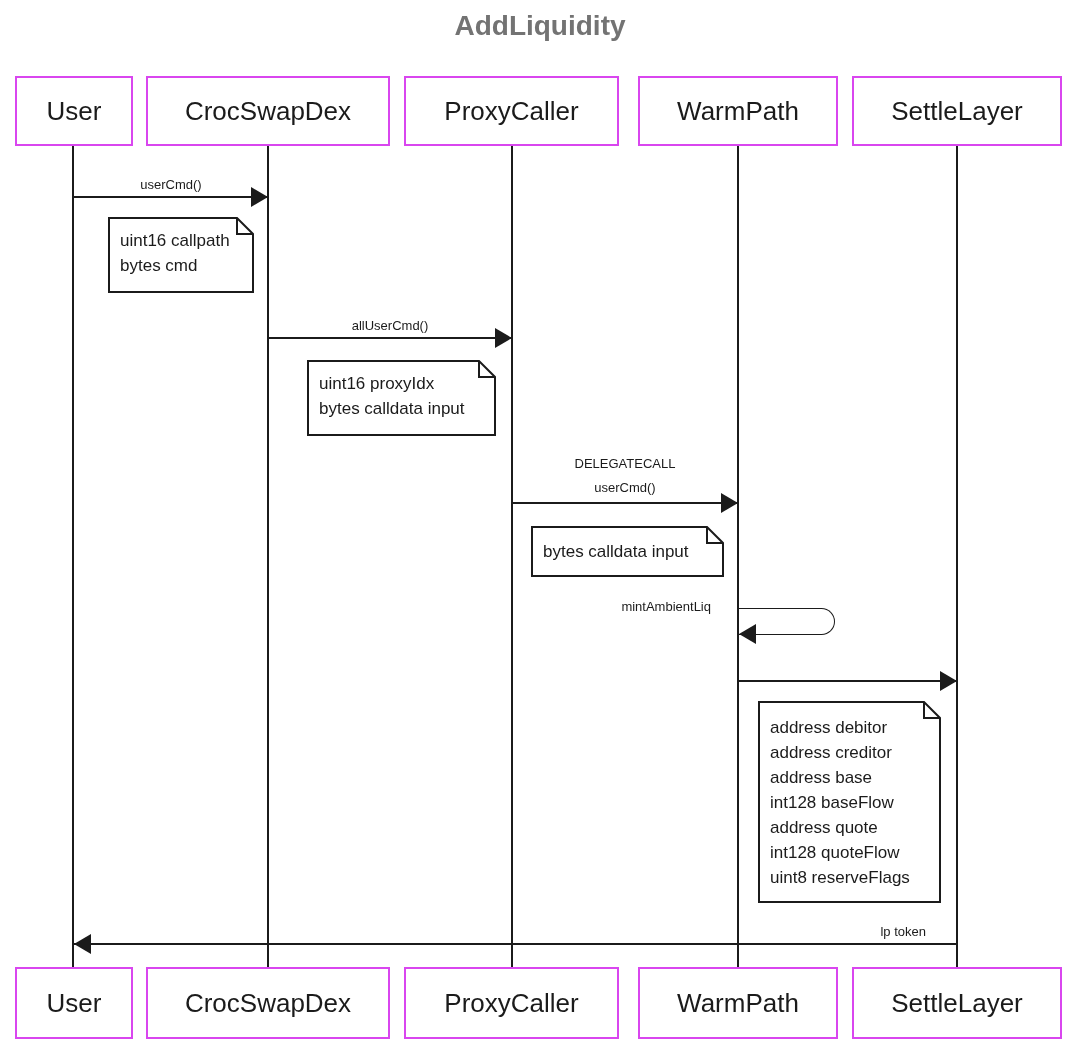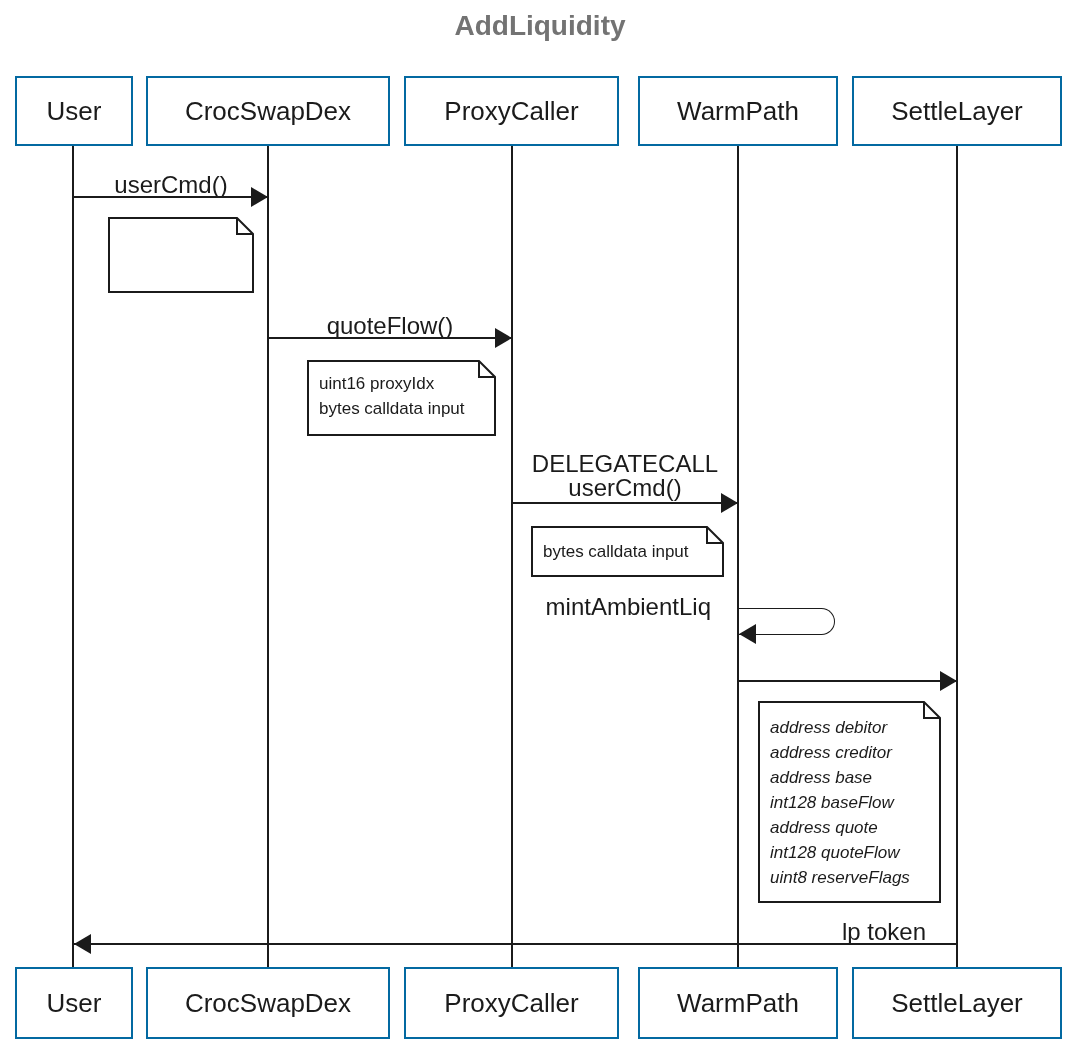--- a/index.html
+++ b/index.html
@@ -22,21 +22,21 @@
     left: 0;
     width: 100%;
     text-align: center;
     font-size: 28px;
     font-weight: bold;
     color: #737373;
   }
   .pbox {
     position: absolute;
     height: 70px;
-    border: 2px solid #0369a1;
+    border: 2px solid #d946ef;
     background: #ffffff;
     box-sizing: border-box;
     display: flex;
     align-items: center;
     justify-content: center;
     font-size: 26px;
     color: #1b1b1b;
   }
   .lifeline {
     position: absolute;
@@ -59,21 +59,21 @@
   .arrow-left {
     position: absolute;
     width: 0;
     height: 0;
     border-top: 10px solid transparent;
     border-bottom: 10px solid transparent;
     border-right: 17px solid #1b1b1b;
   }
   .msg-label {
     position: absolute;
-    font-size: 24px;
+    font-size: 13px;
     text-align: center;
     line-height: 24px;
     white-space: nowrap;
     color: #1b1b1b;
   }
   .msg-label.right {
     text-align: right;
   }
   .self-loop {
     position: absolute;
@@ -134,23 +134,27 @@
 
   <div class="msg-label" style="left:74px; width:194px; top:173px;">userCmd()</div>
   <div class="msg-line" style="left:74px; width:194px; top:196px;"></div>
   <div class="arrow-right" style="left:251px; top:187px;"></div>
 
   <div class="note" style="left:108px; top:217px; width:146px; height:76px;">
     <svg width="146" height="76" viewBox="0 0 146 76">
       <path d="M1 1 H129 L145 17 V75 H1 Z" fill="#ffffff" stroke="#1b1b1b" stroke-width="2"></path>
       <path d="M129 1 V17 H145" fill="none" stroke="#1b1b1b" stroke-width="2"></path>
     </svg>
-  </div>
-
-  <div class="msg-label" style="left:268px; width:244px; top:314px;">quoteFlow()</div>
+    <div class="note-text">
+      <div>uint16 callpath</div>
+      <div>bytes cmd</div>
+    </div>
+  </div>
+
+  <div class="msg-label" style="left:268px; width:244px; top:314px;">allUserCmd()</div>
   <div class="msg-line" style="left:268px; width:244px; top:337px;"></div>
   <div class="arrow-right" style="left:495px; top:328px;"></div>
 
   <div class="note" style="left:307px; top:360px; width:189px; height:76px;">
     <svg width="189" height="76" viewBox="0 0 189 76">
       <path d="M1 1 H172 L188 17 V75 H1 Z" fill="#ffffff" stroke="#1b1b1b" stroke-width="2"></path>
       <path d="M172 1 V17 H188" fill="none" stroke="#1b1b1b" stroke-width="2"></path>
     </svg>
     <div class="note-text">
       <div>uint16 proxyIdx</div>
@@ -175,21 +179,21 @@
     </div>
   </div>
 
   <div class="msg-label right" style="left:480px; width:231px; top:595px;">mintAmbientLiq</div>
   <div class="self-loop" style="left:738px; top:608px; width:97px; height:27px;"></div>
   <div class="arrow-left" style="left:739px; top:624px;"></div>
 
   <div class="msg-line" style="left:738px; width:219px; top:680px;"></div>
   <div class="arrow-right" style="left:940px; top:671px;"></div>
 
-  <div class="note" style="left:758px; top:701px; width:165px; height:202px;font-style:italic;">
+  <div class="note" style="left:758px; top:701px; width:165px; height:202px;">
     <svg width="183" height="202" viewBox="0 0 183 202">
       <path d="M1 1 H166 L182 17 V201 H1 Z" fill="#ffffff" stroke="#1b1b1b" stroke-width="2"></path>
       <path d="M166 1 V17 H182" fill="none" stroke="#1b1b1b" stroke-width="2"></path>
     </svg>
     <div class="note-text" style="top:14px;">
       <div>address debitor</div>
       <div>address creditor</div>
       <div>address base</div>
       <div>int128 baseFlow</div>
       <div>address quote</div>

